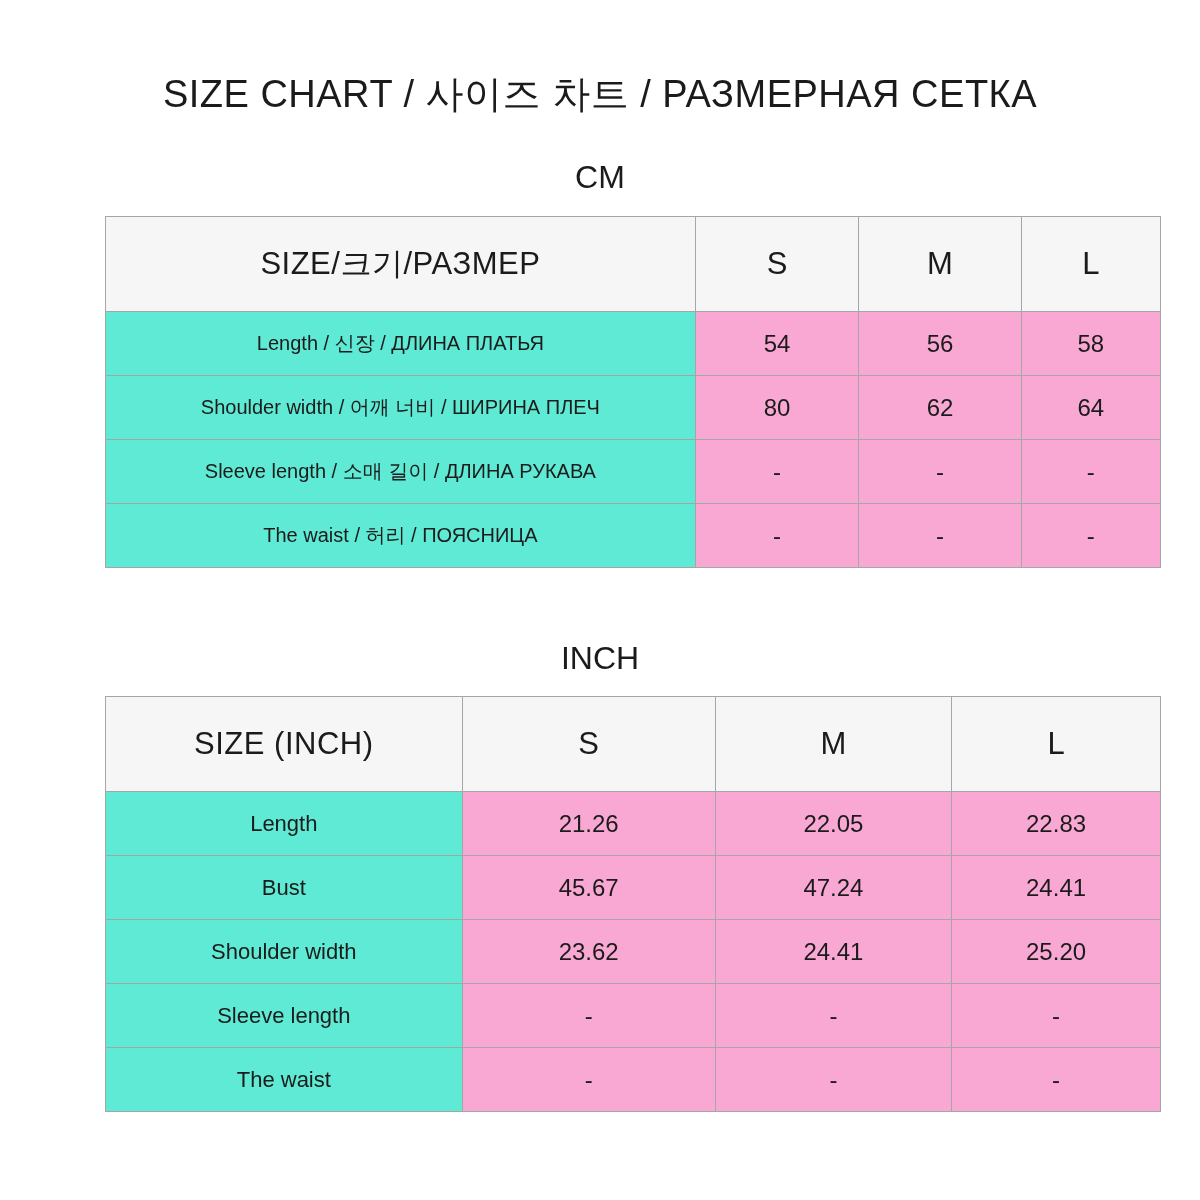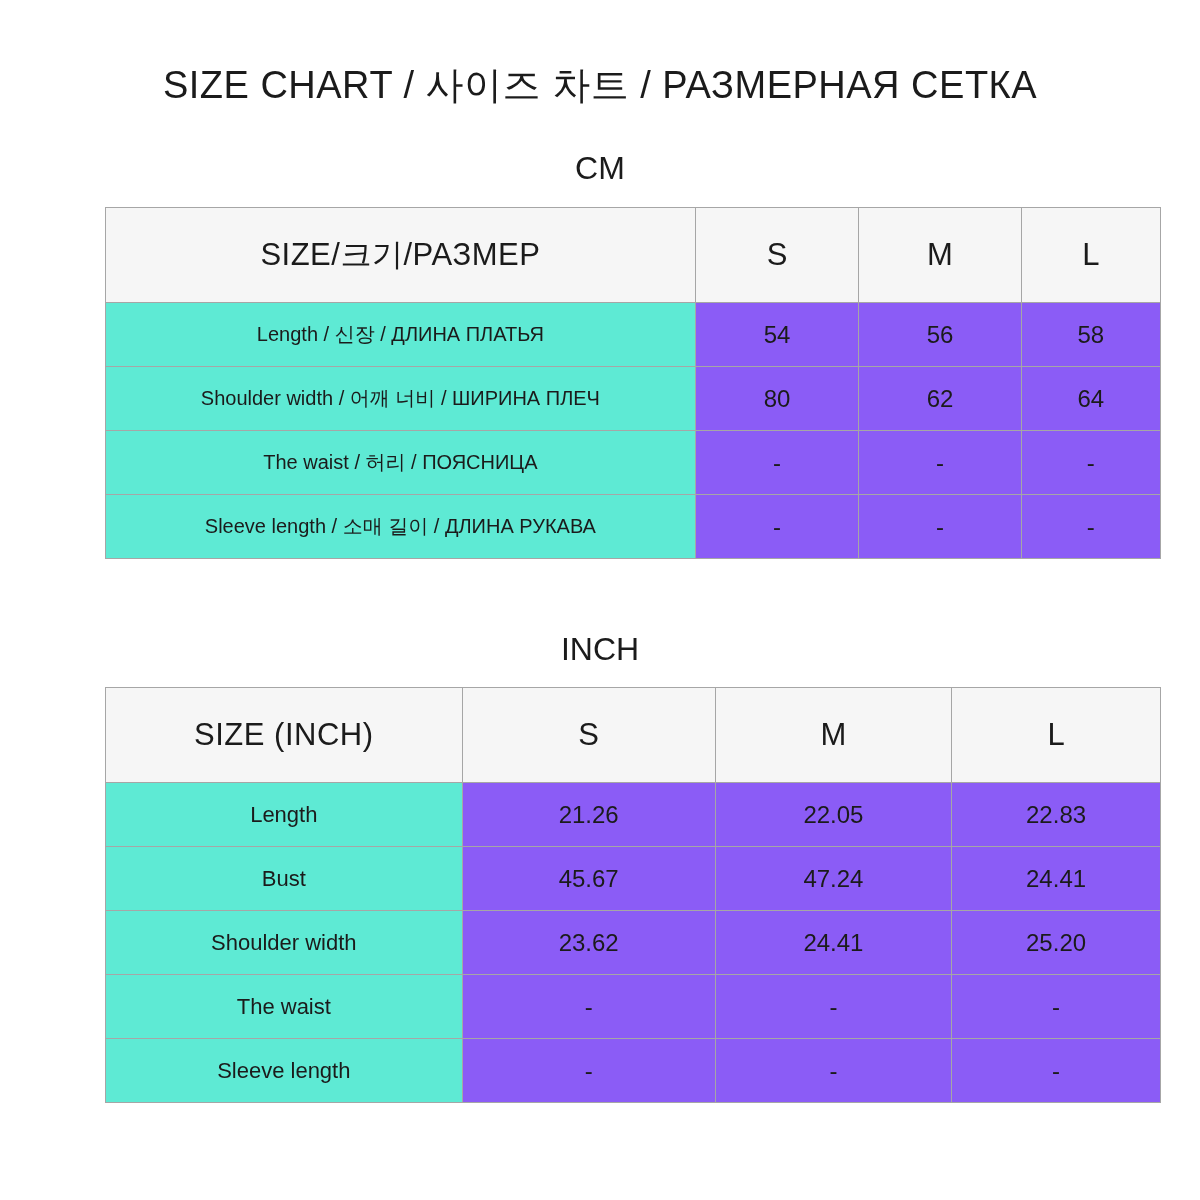--- a/index.html
+++ b/index.html
@@ -3,21 +3,21 @@
 <meta charset="utf-8">
 <style>
   * { box-sizing: border-box; }
   html, body {
     margin: 0; padding: 0;
     width: 1200px; height: 1200px;
     background: #ffffff;
     font-family: "Liberation Sans", "DejaVu Sans", sans-serif;
     color: #1b1b1b;
   }
-  .page { width: 990px; margin: 8px auto; padding-top: 54px; }
+  .page { width: 990px; margin: 17px auto; padding-top: 54px; }
 
   .main-title {
     margin: 0;
     font-size: 38px; font-weight: 400;
     line-height: 46px; text-align: center;
     letter-spacing: 0.5px; white-space: nowrap;
   }
   .unit-heading {
     margin: 0; text-align: center;
     font-size: 32px; font-weight: 400; line-height: 48px;
@@ -40,21 +40,21 @@
     background: #f6f6f6;
   }
   th.header-label { font-size: 31px; font-weight: 400; letter-spacing: 0.5px; }
   th.header-size  { font-size: 31px; font-weight: 700; }
 
   table.size-table tbody th {
     background: #5eead4;
     height: 64px;
   }
   table.size-table tbody td {
-    background: #8b5cf6;
+    background: #f9a8d4;
     font-size: 24px;
   }
   table.cm-table   tbody th { font-size: 20px; }
   table.inch-table tbody th { font-size: 22px; }
 
   
   .cm-table col.c-label { width: 55.9%; }
   .cm-table col.c-s     { width: 15.5%; }
   .cm-table col.c-m     { width: 15.4%; }
   .cm-table col.c-l     { width: 13.2%; }
@@ -97,27 +97,27 @@
           <td>56</td>
           <td>58</td>
         </tr>
         <tr>
           <th>Shoulder width / 어깨 너비 / ШИРИНА ПЛЕЧ</th>
           <td>80</td>
           <td>62</td>
           <td>64</td>
         </tr>
         <tr>
-          <th>The waist / 허리 / ПОЯСНИЦА</th>
+          <th>Sleeve length / 소매 길이 / ДЛИНА РУКАВА</th>
           <td>-</td>
           <td>-</td>
           <td>-</td>
         </tr>
         <tr>
-          <th>Sleeve length / 소매 길이 / ДЛИНА РУКАВА</th>
+          <th>The waist / 허리 / ПОЯСНИЦА</th>
           <td>-</td>
           <td>-</td>
           <td>-</td>
         </tr>
       </tbody>
     </table>
   </section>
 
   <section>
     <h2 class="unit-heading inch">INCH</h2>
@@ -150,27 +150,27 @@
           <td>47.24</td>
           <td>24.41</td>
         </tr>
         <tr>
           <th>Shoulder width</th>
           <td>23.62</td>
           <td>24.41</td>
           <td>25.20</td>
         </tr>
         <tr>
-          <th>The waist</th>
+          <th>Sleeve length</th>
           <td>-</td>
           <td>-</td>
           <td>-</td>
         </tr>
         <tr>
-          <th>Sleeve length</th>
+          <th>The waist</th>
           <td>-</td>
           <td>-</td>
           <td>-</td>
         </tr>
       </tbody>
     </table>
   </section>
 
 </div>
 

